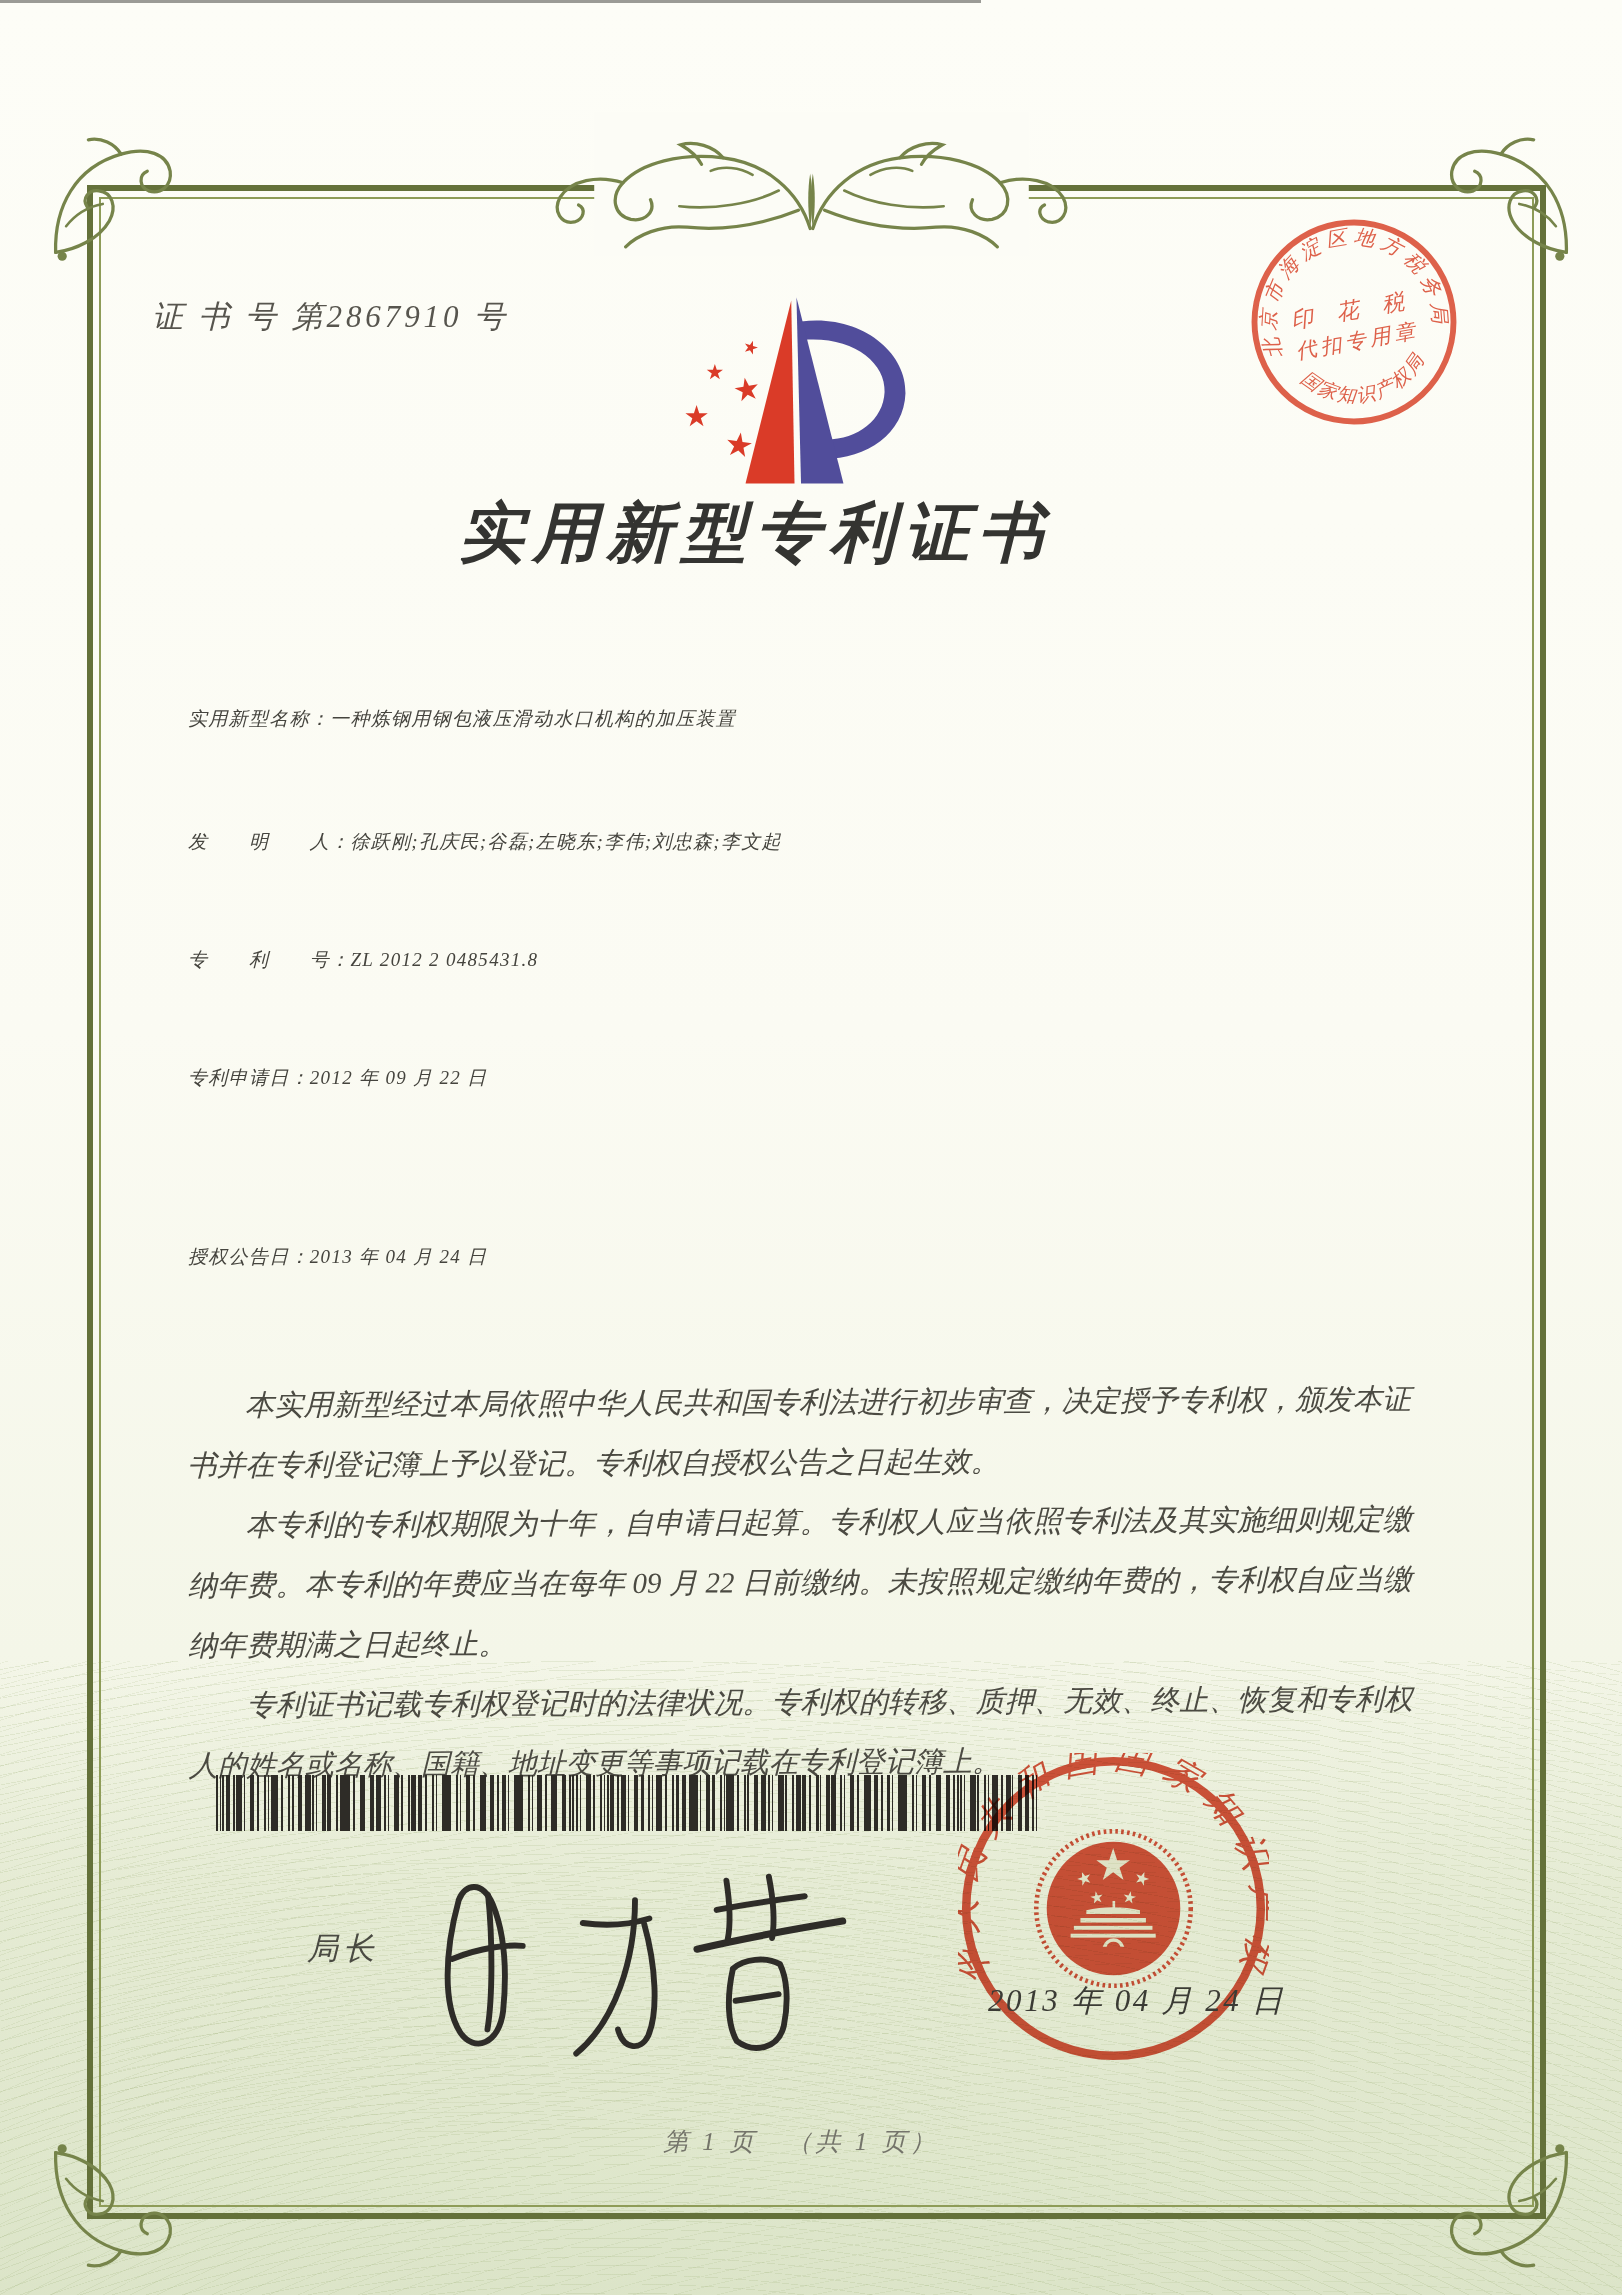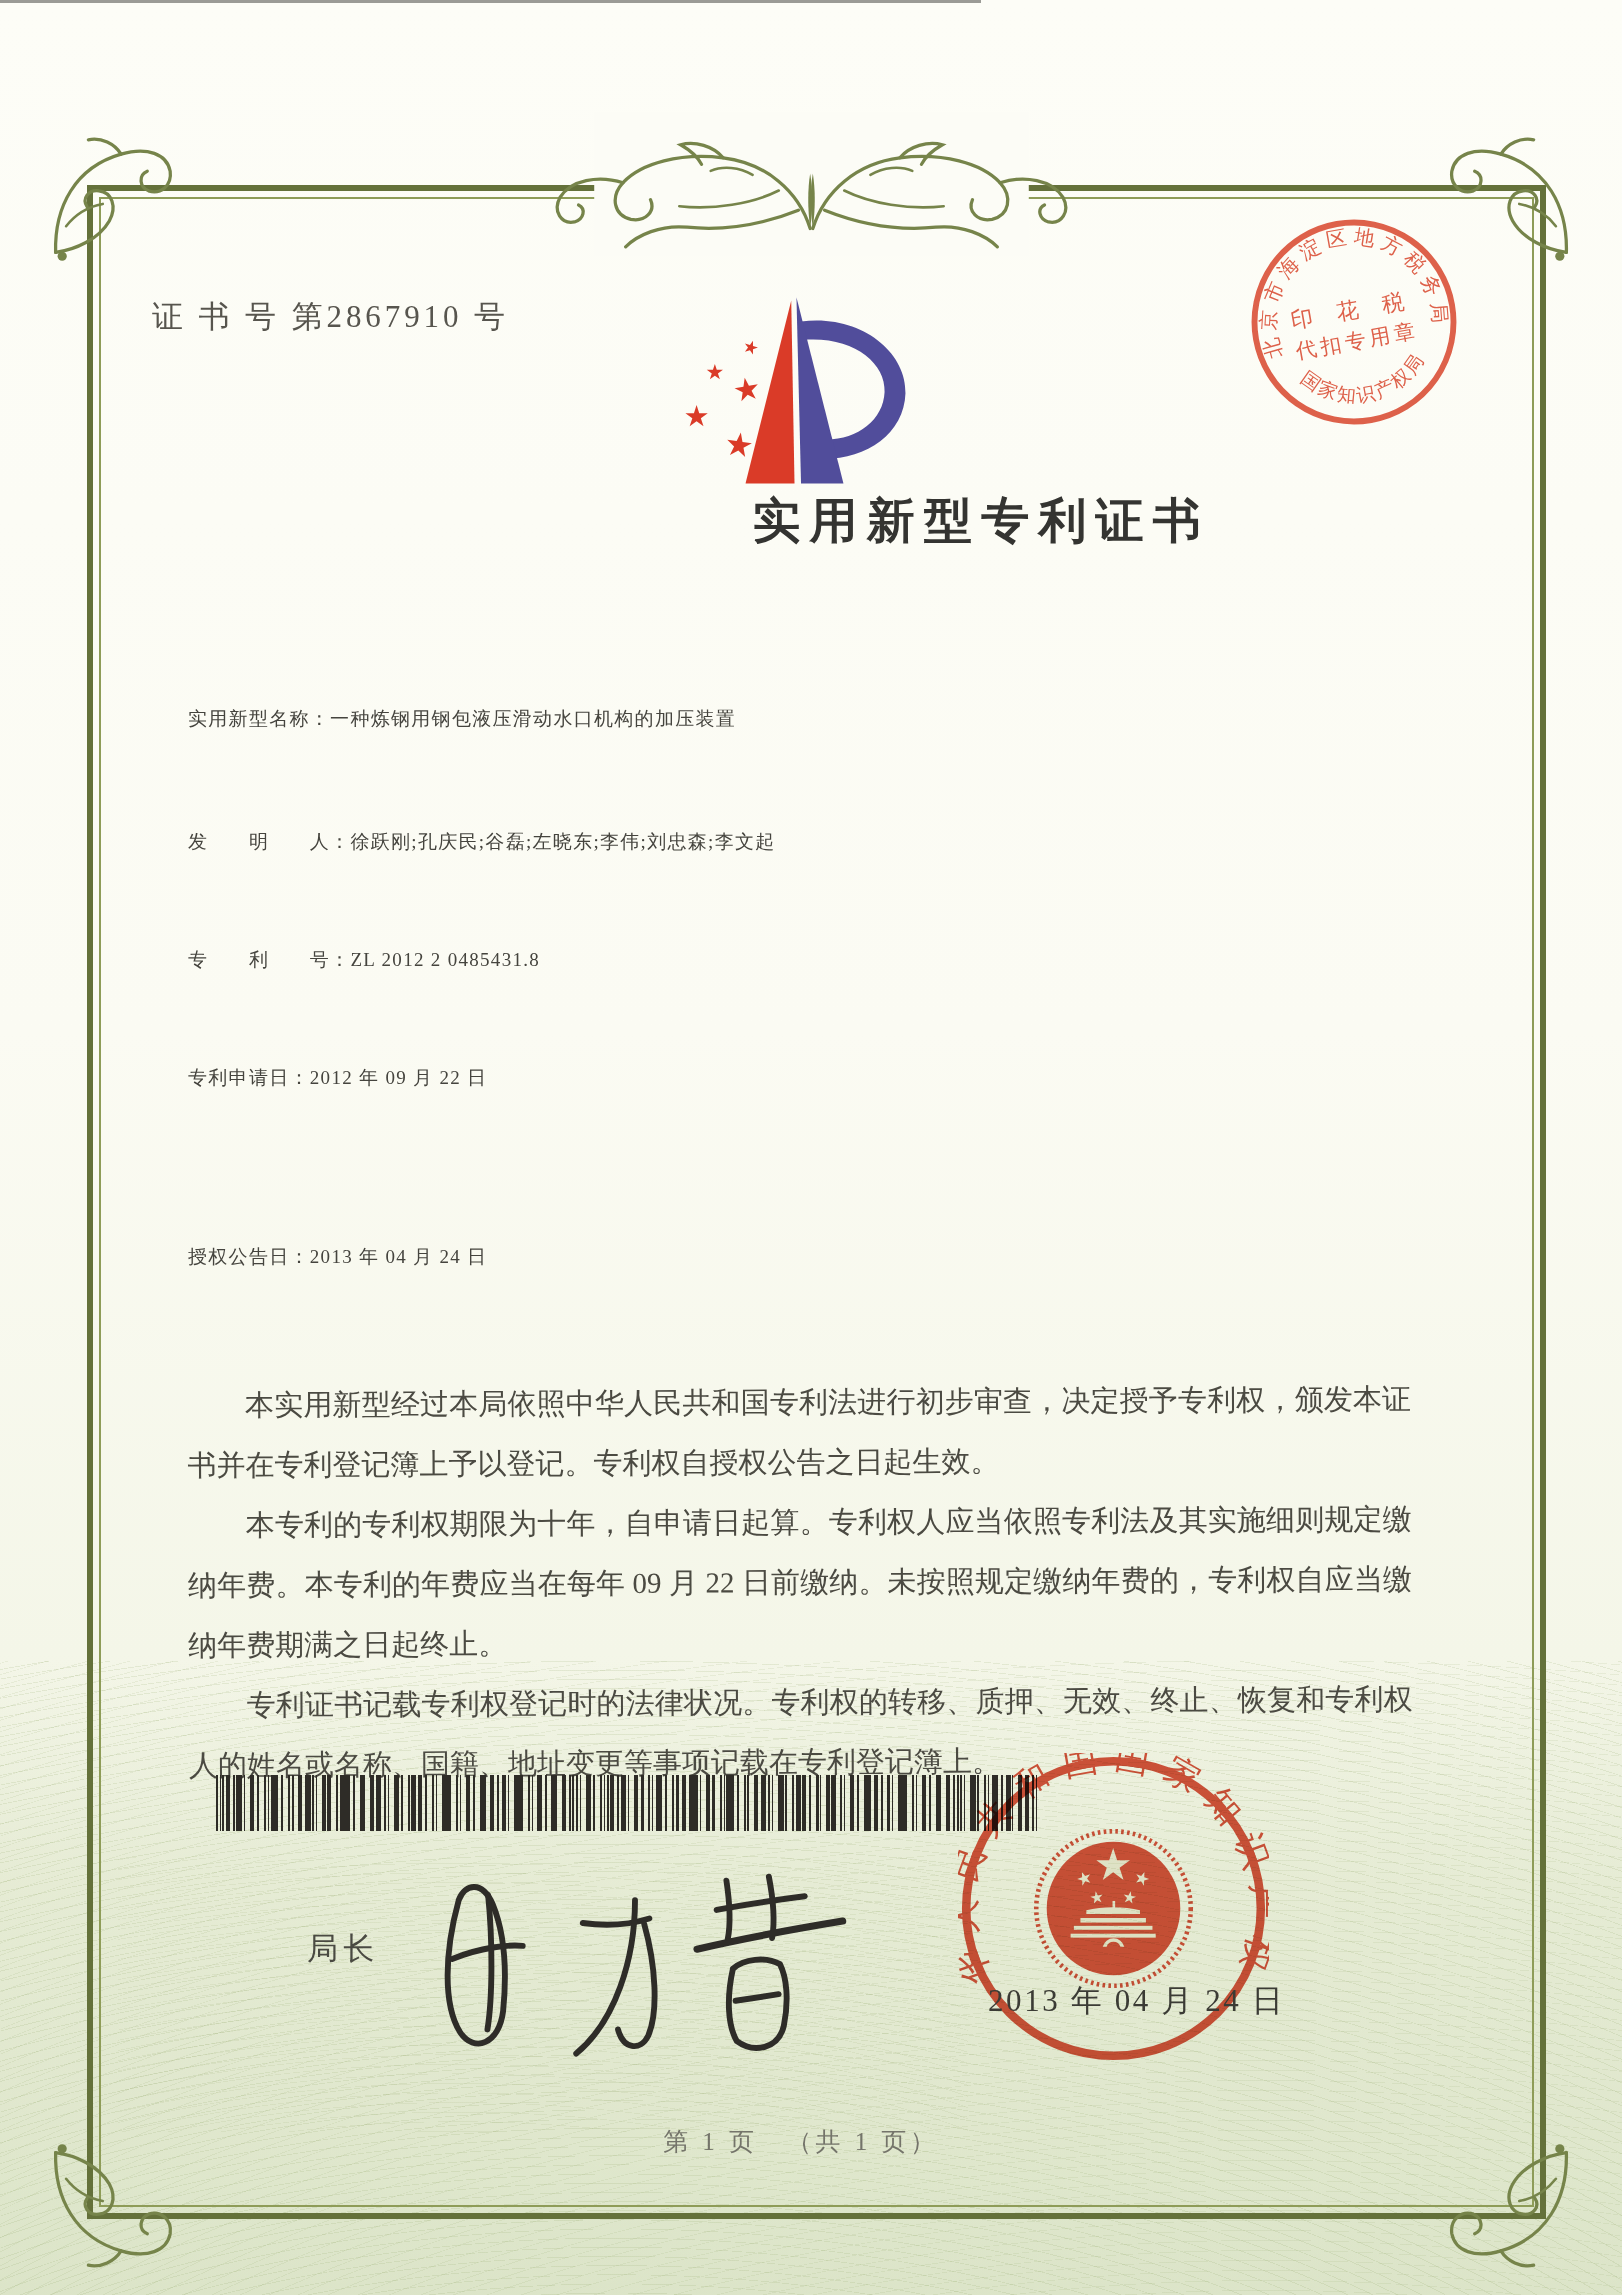--- a/index.html
+++ b/index.html
@@ -1,36 +1,36 @@
 <!DOCTYPE html>
 <html style="font-size:10.5px"><head>
 <meta charset="utf-8">
 <style>
   html,body{margin:0;padding:0;background:#e8e8e2;}
   #page{
     position:relative; width:1623px; height:2295px; overflow:hidden;
     background:linear-gradient(180deg,#fdfdf7 0%, #fbfbf3 45%, #f4f6e8 72%, #e9eedb 100%);
-    font-family:"Liberation Serif", serif; color:#45443e;
+    font-family:"Liberation Serif", serif; color:#45443e;font-style:italic;
   }
   .scan-edge{position:absolute;left:0;top:0;width:981px;height:3.3px;background:rgba(35,35,30,.45);}
   
   .frame-outer{position:absolute;left:87px;top:185px;width:1447px;height:2022px;
     border:6.5px solid #64713a; z-index:2;}
   .frame-inner{position:absolute;inset:5.9px;border:2.6px solid #8e9c58;}
   
   .waves{position:absolute;left:0;right:0;top:1661px;bottom:0;z-index:1;
     background:
       repeating-radial-gradient(785px 458px at 38% 185%, rgba(150,170,110,.18) 0 1.3px, rgba(150,170,110,0) 1.3px 15.7px),
       repeating-radial-gradient(981px 536px at 78% 205%, rgba(150,170,110,.14) 0 1.3px, rgba(150,170,110,0) 1.3px 18.3px),
       linear-gradient(180deg, rgba(219,228,196,0) 0%, rgba(217,226,194,.45) 35%, rgba(211,222,188,.6) 100%);}
   .sigwaves{position:absolute;left:118px;top:1857px;width:850px;height:275px;z-index:1;
     background:repeating-radial-gradient(1046px 589px at 40% 260%, rgba(160,175,120,.15) 0 1.3px, rgba(160,175,120,0) 1.3px 17px);}
   .cert-no{position:absolute;left:152px;top:296px;font-size:31px;letter-spacing:3.9px;color:#57554e;z-index:4;}
-  .title{position:absolute;left:301px;top:489px;width:909px;text-align:right;
-    font-size:48px;font-weight:bold;letter-spacing:9.2px;color:#343431;z-index:4;margin:0;}
+  .title{position:absolute;left:301px;top:489px;width:909px;text-align:center;
+    font-size:65px;font-weight:bold;letter-spacing:9.2px;color:#343431;z-index:4;margin:0;}
   .field-row{position:absolute;left:188px;font-size:19px;letter-spacing:1.3px;color:#45443e;z-index:4;white-space:nowrap;}
   .paras{position:absolute;left:188px;top:1372px;width:1224px;z-index:4;transform:rotate(-.3deg);}
   .paras p{margin:0;font-size:29px;line-height:60px;text-indent:2em;text-align:justify;color:#4b4a42;}
   .barcode{position:absolute;left:216px;top:1775px;width:825px;height:56px;z-index:4;
     background-image:
       repeating-linear-gradient(90deg,#2e2c27 0 2px,transparent 2px 3.9px,#2e2c27 3.9px 5.2px,transparent 5.2px 9.8px,#2e2c27 9.8px 14.4px,transparent 14.4px 17px,#2e2c27 17px 19px,transparent 19px 24px),
       repeating-linear-gradient(90deg,transparent 0 5.9px,#2e2c27 5.9px 7.8px,transparent 7.8px 20px,#2e2c27 20px 25px,transparent 25px 35px);}
   .signer-title{position:absolute;left:307px;top:1928px;font-size:31px;letter-spacing:5.2px;color:#4a4a42;z-index:4;}
   .signature{position:absolute;left:419px;top:1861px;width:432px;height:222px;z-index:4;}
   .sig-name{position:absolute;left:419px;top:1861px;width:0.7px;height:0.7px;overflow:hidden;opacity:0;}

